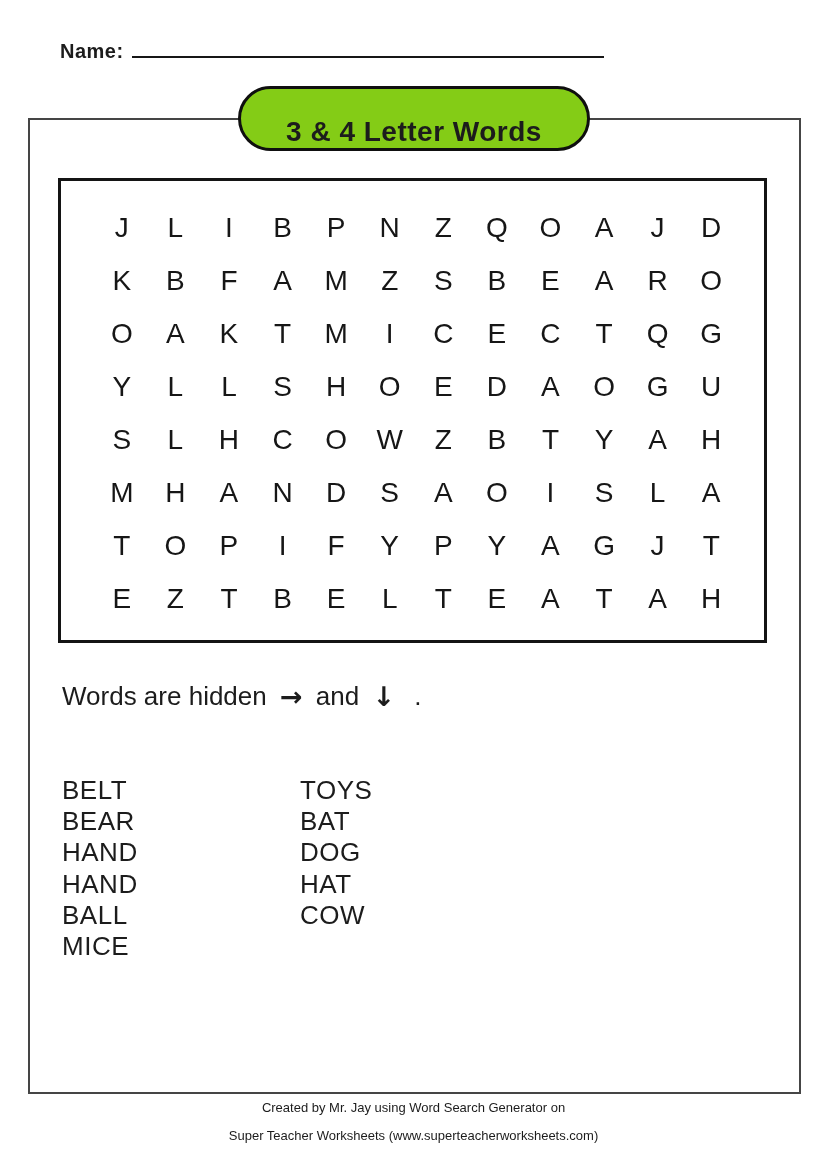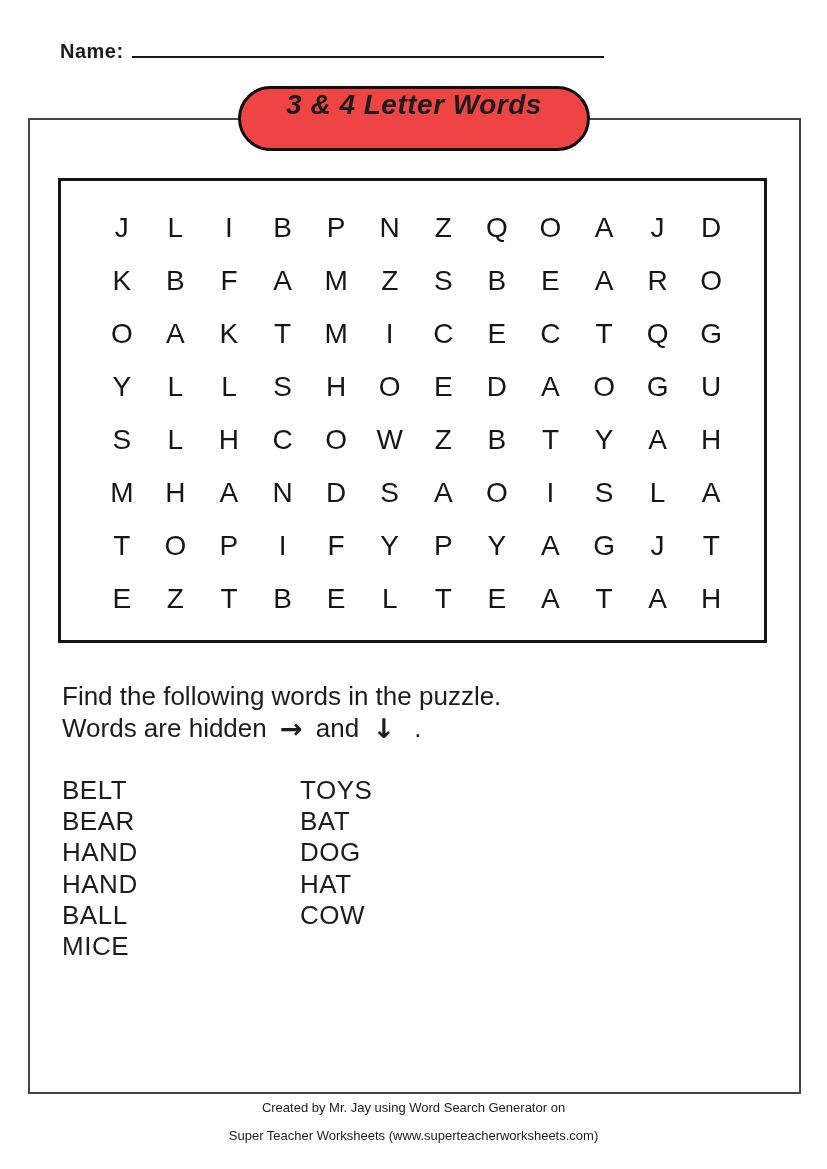--- a/index.html
+++ b/index.html
@@ -48,28 +48,27 @@
   }
 
   
   .title-pill {
     position: absolute;
     left: 238px;
     top: 86px;
     width: 352px;
     height: 65px;
     box-sizing: border-box;
-    background: #ef4444;
+    background: #84cc16;
     border: 3px solid #0f0f0f;
     border-radius: 34px;
     display: flex;
-    align-items: flex-start;
+    align-items: flex-end;
     justify-content: center;
     z-index: 2;
-    font-style: italic;
   }
   .title-pill .title-text {
     font-size: 28px;
     font-weight: bold;
     letter-spacing: 0.5px;
   }
 
   
   .grid-box {
     position: absolute;
@@ -261,21 +260,20 @@
         <span class="grid-cell">T</span>
         <span class="grid-cell">E</span>
         <span class="grid-cell">A</span>
         <span class="grid-cell">T</span>
         <span class="grid-cell">A</span>
         <span class="grid-cell">H</span>
       </div>
   </div>
 
   <div class="instructions">
-    <div class="line">Find the following words in the puzzle.</div>
     <div class="line">
       <span>Words are hidden</span>
       <span class="arrow">→</span>
       <span>and</span>
       <span class="arrow">↓</span>
       <span class="period">.</span>
     </div>
   </div>
 
   <div class="word-list">

